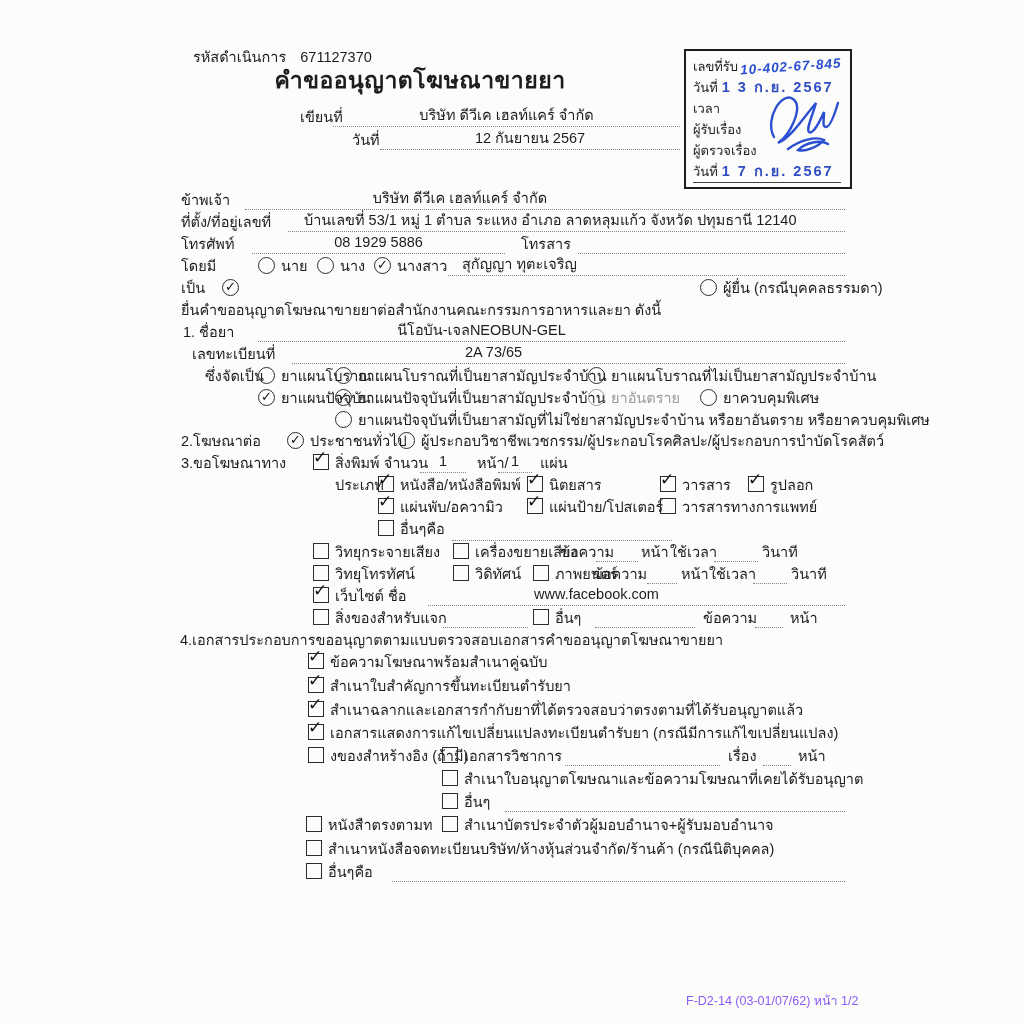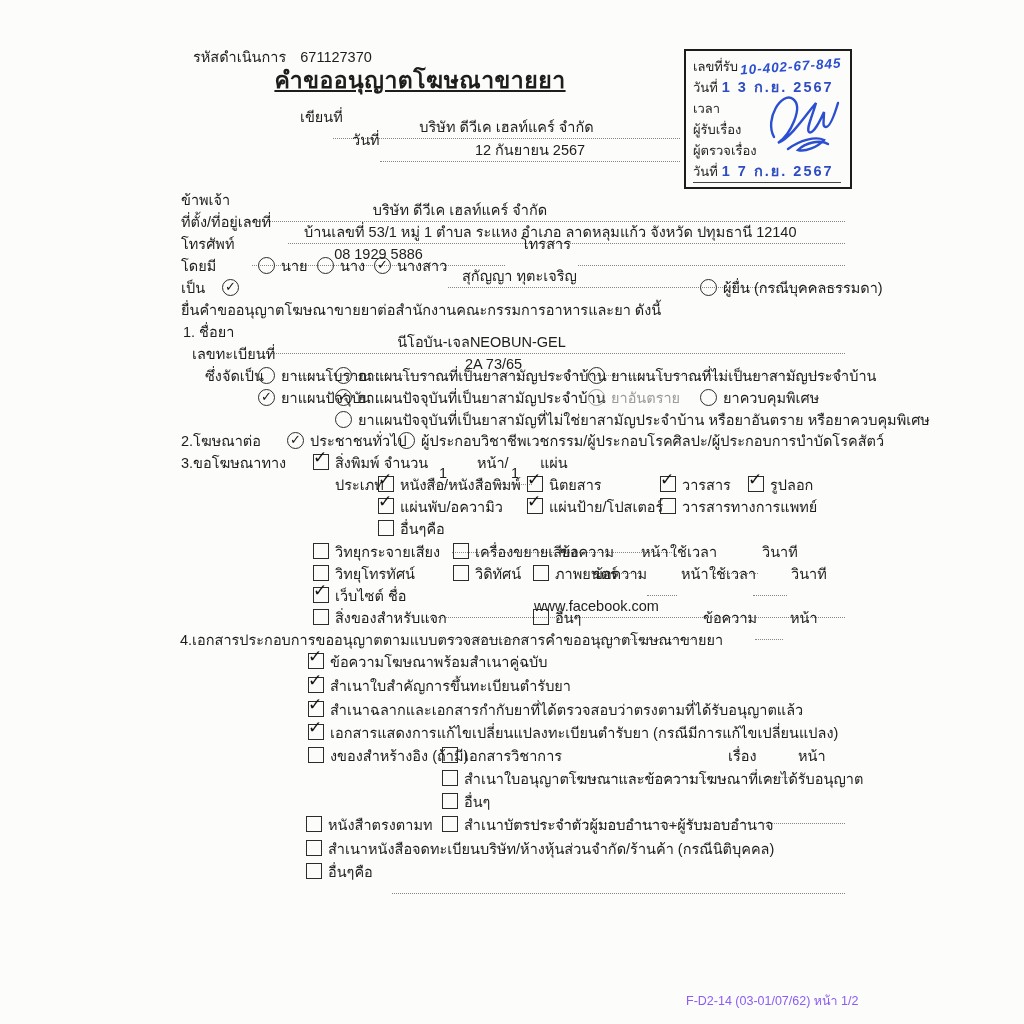--- a/index.html
+++ b/index.html
@@ -1,27 +1,27 @@
 <!DOCTYPE html>
 <html><head>
 <meta charset="utf-8">
 <style>
   html,body{margin:0;padding:0;background:#ffffff;}
   .canvas{position:relative;width:1024px;height:1024px;margin:0 auto;background:#fcfcfa;
           font-family:"Liberation Sans","DejaVu Sans",sans-serif;color:#1d1d1d;font-size:14.5px;overflow:hidden;}
   .abs{position:absolute;white-space:nowrap;line-height:20px;}
   .lbl{margin-left:6px;}
-  .ul{position:absolute;box-sizing:border-box;border-bottom:1px dotted #858585;height:21px;line-height:19px;text-align:center;white-space:nowrap;overflow:visible;margin-top:12px;}
+  .ul{position:absolute;box-sizing:border-box;border-bottom:1px dotted #858585;height:21px;line-height:19px;text-align:center;white-space:nowrap;overflow:visible;}
   .ul.left{text-align:left;}
   .cb{display:inline-block;width:14px;height:14px;border:1.6px solid #2c2c2c;background:transparent;vertical-align:-2px;position:relative;}
   .rb{display:inline-block;width:15px;height:15px;border:1.5px solid #2c2c2c;border-radius:50%;background:transparent;vertical-align:-3px;position:relative;}
   .rb.gray{border-color:#9a9a9a;}
   .tick{position:absolute;left:-1px;top:-8px;font-size:17px;font-weight:bold;color:#151515;font-family:"DejaVu Sans",sans-serif;}
   .rb .tick{font-size:13px;left:2px;top:-3px;}
-  .title{font-size:23px;font-weight:bold;letter-spacing:0.5px;text-decoration:underline;}
+  .title{font-size:23px;font-weight:bold;letter-spacing:0.5px;}
   .graytxt{color:#9a9a9a;}
   .stampbox{position:absolute;left:684px;top:49px;width:168px;height:140px;border:2px solid #1c1c1c;background:#fcfcfa;
             padding:5px 7px;font-size:13px;line-height:21px;box-sizing:border-box;}
   .stamprow{white-space:nowrap;}
   .hand{color:#2b4fd0;font-size:13.5px;font-style:italic;letter-spacing:1px;display:inline-block;transform:rotate(-4deg);margin-left:2px;font-weight:bold;}
   .bluestamp{color:#2f4cc2;font-weight:bold;letter-spacing:2px;font-size:14.5px;margin-left:4px;}
   .sigline{position:absolute;left:7px;top:131px;width:148px;border-bottom:1.5px solid #444;}
   .sig{position:absolute;right:4px;top:34px;}
   .footer{position:absolute;left:686px;top:991px;font-size:12.5px;color:#8b5cf6;}
 </style>

